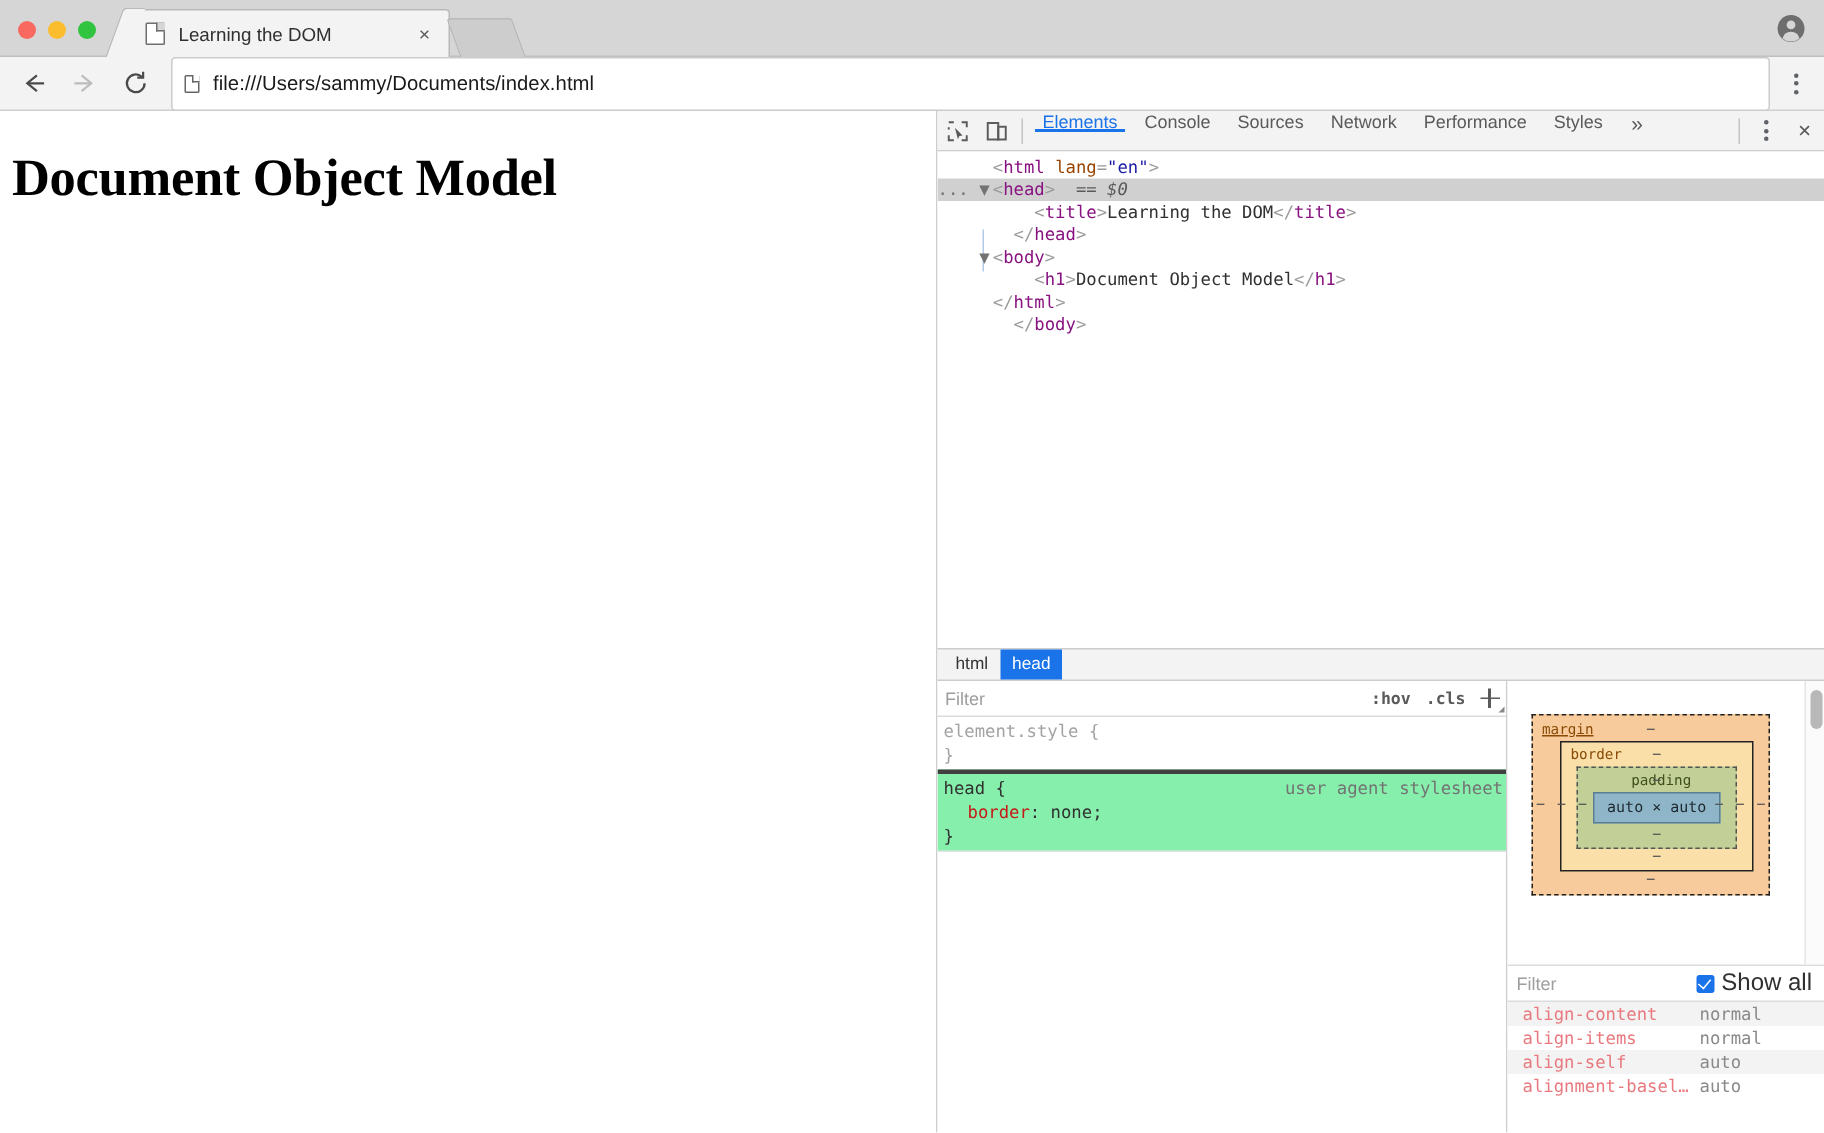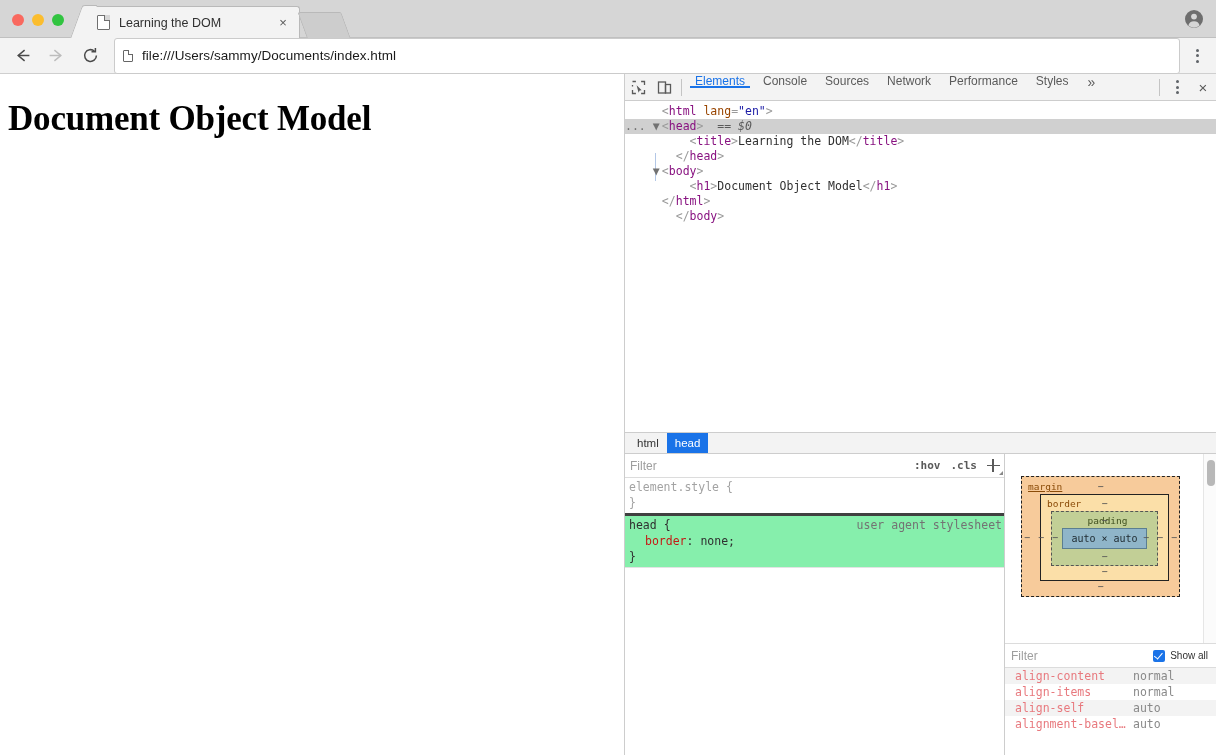--- a/index.html
+++ b/index.html
@@ -252,21 +252,21 @@
   .computed-filterbar {
     flex: none; height: 24px; display: flex; align-items: center;
     border-bottom: 1px solid #dcdcdc; padding-left: 6px;
   }
   .cf-input { flex: 1; font-size: 12px; color: #9e9e9e; }
   .showall { display: flex; align-items: center; gap: 5px; padding-right: 8px; }
   .cb { width: 12px; height: 12px; background: #1a73e8; border-radius: 2px; position: relative; flex: none; }
   .cb::after { content: ""; position: absolute; left: 3px; top: 1.5px; width: 4px; height: 6.5px;
                border-right: 1.8px solid #fff; border-bottom: 1.8px solid #fff;
                transform: rotate(40deg); }
-  .showall-label { font-size: 10px; color: #303030; white-space: nowrap; }
+  .showall-label { font-size: 16px; color: #303030; white-space: nowrap; }
 
   .computed-list { flex: 1; overflow: hidden; font-family: "DejaVu Sans Mono", monospace; font-size: 11.5px; }
   .cprop-row { height: 16px; display: flex; align-items: center; padding-left: 10px; }
   .cprop-row.odd { background: #f3f3f3; }
   .cprop-name { color: #e8797e; width: 118px; flex: none; overflow: hidden; white-space: nowrap; }
   .cprop-val { color: #898989; }
 
   svg { display: block; }
 </style>
 </head>

